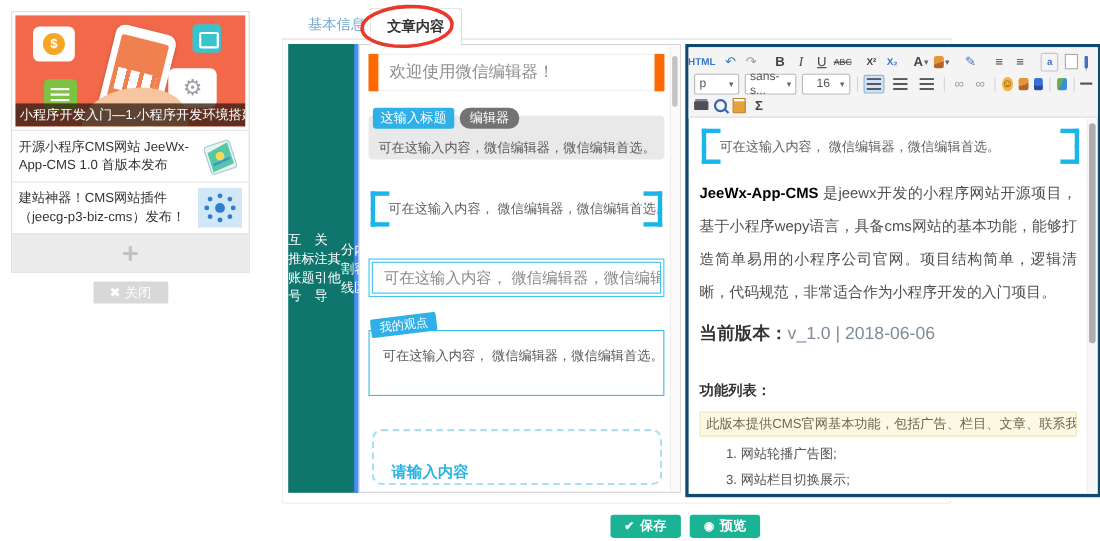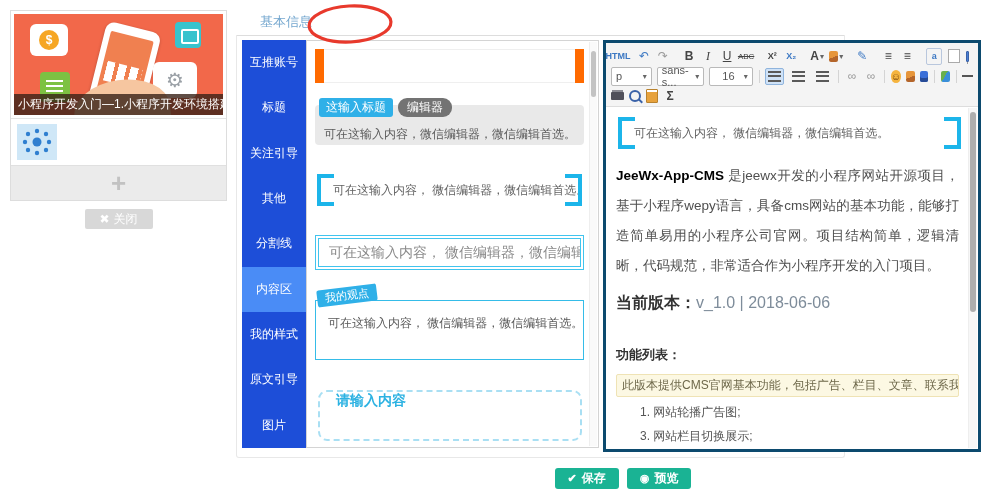--- a/index.html
+++ b/index.html
@@ -31,29 +31,29 @@
   .s-item .t{flex:1;font-size:12px;color:#333;line-height:1.45}
   .thumb{width:40px;height:36px;flex:none}
   .plus-area{height:34px;background:#ebebeb;border-top:1px solid #e0e0e0;
              display:flex;align-items:center;justify-content:center;cursor:pointer}
   .plus{color:#c2c2c2;font-size:26px;font-weight:bold;line-height:1}
   .close-btn{margin:8px auto 0;width:68px;height:20px;background:#d8d8d8;color:#fff;font-size:12px;
              text-align:center;line-height:20px;border-radius:2px;cursor:pointer;display:flex;
              align-items:center;justify-content:center;gap:4px}
 
   
-  #main{position:absolute;left:236px;top:6px;width:609px;height:452px}
+  #main{position:absolute;left:256px;top:6px;width:609px;height:452px}
   .tabbar{position:relative;height:29px;border-bottom:1px solid #ddd}
   .tab-basic{position:absolute;left:14px;top:7px;color:#74a7cf;font-size:13px;padding:0 10px;cursor:pointer}
   .tab-active{position:absolute;left:80px;top:1px;background:#fff;border:1px solid #ddd;border-bottom:none;
               border-radius:3px 3px 0 0;padding:7px 15px 9px;font-weight:bold;color:#333;font-size:13px;z-index:2}
   .red-ellipse{position:absolute;left:68px;top:-4px;z-index:3;pointer-events:none}
   .cols{position:absolute;left:0;right:0;top:29px;bottom:0;border:1px solid #e8e8e8;border-top:none;border-radius:0 0 3px 3px}
 
-  .menu{position:absolute;left:5px;top:5px;width:64px;height:408px;background:#1d4ed8;display:flex;flex-direction:column}
+  .menu{position:absolute;left:5px;top:5px;width:64px;height:408px;background:#0f766e;display:flex;flex-direction:row}
   .mi{flex:1;display:flex;align-items:center;justify-content:center;color:#fff;font-size:12px;cursor:pointer}
   .mi.active{background:#4a8cf6}
 
   .mid{position:absolute;left:69px;top:5px;width:291px;height:406px;border:1px solid #d4d4d4;background:#fff}
   .mid-sb{position:absolute;right:1px;top:1px;width:7px;bottom:1px;background:#fafafa;border-left:1px solid #eee}
   .mid-sb .th{position:absolute;left:1px;right:1px;top:9px;height:46px;background:#c3c3c3;border-radius:3px}
   .blk-title{position:absolute;left:8px;right:14px;top:8px;height:32px;border:1px solid #efefef;background:#fff}
   .blk-title .bar{position:absolute;top:-1px;bottom:-1px;width:9px;background:#ff6a00}
   .blk-title .bar.l{left:-1px}.blk-title .bar.r{right:-1px}
   .blk-title .txt{margin-left:18px;line-height:32px;font-size:15px;color:#8d8d8d;white-space:nowrap;overflow:hidden}
@@ -70,21 +70,21 @@
   .brk .bl{left:0;bottom:0;border-left-width:4px;border-bottom-width:4px}
   .brk .br{right:0;bottom:0;border-right-width:4px;border-bottom-width:4px}
   .brk .txt{margin-left:16px;line-height:32px;font-size:12px;color:#616161;white-space:nowrap;overflow:hidden}
   .dbl{position:absolute;left:8px;right:14px;top:194px;height:27px;border:4px double #41c4ee}
   .dbl .txt{margin-left:10px;line-height:27px;font-size:14px;color:#8a8a8a;white-space:nowrap;overflow:hidden}
   .vp-tag{position:absolute;left:10px;top:246px;z-index:2;background:#2fb0e8;color:#fff;font-size:11px;
           padding:1px 8px;transform:rotate(-7deg);border-radius:2px}
   .vp-box{position:absolute;left:8px;right:14px;top:259px;height:58px;border:1px solid #35bce8}
   .vp-box .txt{margin:14px 0 0 12px;font-size:12px;color:#595959;white-space:nowrap;overflow:hidden}
   .dash{position:absolute;left:11px;right:16px;top:349px;height:47px;border:2px dashed #a9dff3;border-radius:9px;
-        display:flex;align-items:flex-start}
+        display:flex;align-items:flex-end}
   .dash .txt{margin-left:16px;font-size:14px;font-weight:bold;color:#2cb2e2}
 
   .right{position:absolute;left:366px;top:5px;width:372px;height:406px;border:3px solid #0c4a6e;background:#fff}
   .tbar{position:absolute;left:0;right:0;top:0;height:64px;background:#f4f4f4;border-bottom:1px solid #ddd;padding:3px 5px;box-sizing:border-box}
   .trow{display:flex;align-items:center;gap:5px;height:20px}
   .sep{width:1px;height:13px;background:#d4d4d4;margin:0 1px}
   .ti{min-width:14px;height:15px;display:inline-flex;align-items:center;justify-content:center;
       font-size:12px;color:#444;cursor:pointer}
   .ti.bold{font-weight:bold}.ti.ital{font-style:italic;font-family:"Liberation Serif",serif}
   .ti.und{text-decoration:underline}.ti.strike{font-size:8px;text-decoration:line-through}
@@ -143,22 +143,35 @@
       <div class="sqr cam"></div>
       <div class="sqr cart"></div>
       <div class="phone">
         <div class="screen"></div>
       </div>
       <div class="bub bub2"><span>⚙</span></div>
       <div class="hand"></div>
       <div class="feat-cap">小程序开发入门—1.小程序开发环境搭建</div>
     </div>
 
-
     <div class="s-item">
+      <div class="t">开源小程序CMS网站 JeeWx-App-CMS 1.0 首版本发布</div>
+      <svg class="thumb" viewBox="0 0 40 36">
+        <rect x="0" y="0" width="40" height="36" fill="#fff"></rect>
+        <g transform="rotate(-18 20 18)">
+          <rect x="8" y="6" width="24" height="26" rx="3" fill="#e8f3f5" stroke="#9fc9cf"></rect>
+          <path d="M10 12 L30 8 L30 28 L10 30 Z" fill="#57c7a3"></path>
+          <circle cx="20" cy="18" r="4" fill="#f3da5a"></circle>
+          <path d="M12 24 L28 22" stroke="#3a8fd8" stroke-width="2"></path>
+        </g>
+      </svg>
+    </div>
+
+    <div class="s-item">
+      <div class="t">建站神器！CMS网站插件（jeecg-p3-biz-cms）发布！</div>
       <svg class="thumb" viewBox="0 0 40 36">
         <rect x="0" y="0" width="40" height="36" fill="#cfe7f7"></rect>
         <circle cx="20" cy="18" r="4.5" fill="#2f7fd0"></circle>
         <g fill="#2f7fd0">
           <circle cx="20" cy="7" r="2.2"></circle>
             <circle cx="29" cy="10" r="2.2"></circle>
           <circle cx="32" cy="18" r="2.2"></circle>
             <circle cx="29" cy="26" r="2.2"></circle>
           <circle cx="20" cy="29" r="2.2"></circle>
             <circle cx="11" cy="26" r="2.2"></circle>
@@ -176,20 +189,21 @@
   <div class="close-btn">
     <span>✖</span>
     <span>关闭</span>
   </div>
 </div>
 
 <div id="main">
 
   <div class="tabbar">
     <div class="tab-basic">基本信息</div>
+    <div class="tab-active">文章内容</div>
     <svg class="red-ellipse" width="92" height="44">
       <ellipse cx="46" cy="22" rx="41" ry="18" fill="none" stroke="#e8392c" stroke-width="3.2" transform="rotate(-3 46 22)"></ellipse>
     </svg>
   </div>
 
   <div class="cols">
 
     <div class="menu">
       <div class="mi">互推账号</div>
       <div class="mi">标题</div>
@@ -199,20 +213,21 @@
       <div class="mi active">内容区</div>
       <div class="mi">我的样式</div>
       <div class="mi">原文引导</div>
       <div class="mi">图片</div>
     </div>
 
     <div class="mid">
       <div class="blk-title">
         <div class="bar l"></div>
         <div class="bar r"></div>
+        <div class="txt">欢迎使用微信编辑器！</div>
       </div>
 
       <div class="tagrow">
         <span class="tag-b">这输入标题</span>
         <span class="tag-g">编辑器</span>
       </div>
       <div class="greybox">
         <div class="txt">可在这输入内容，微信编辑器，微信编辑首选。</div>
       </div>
 

